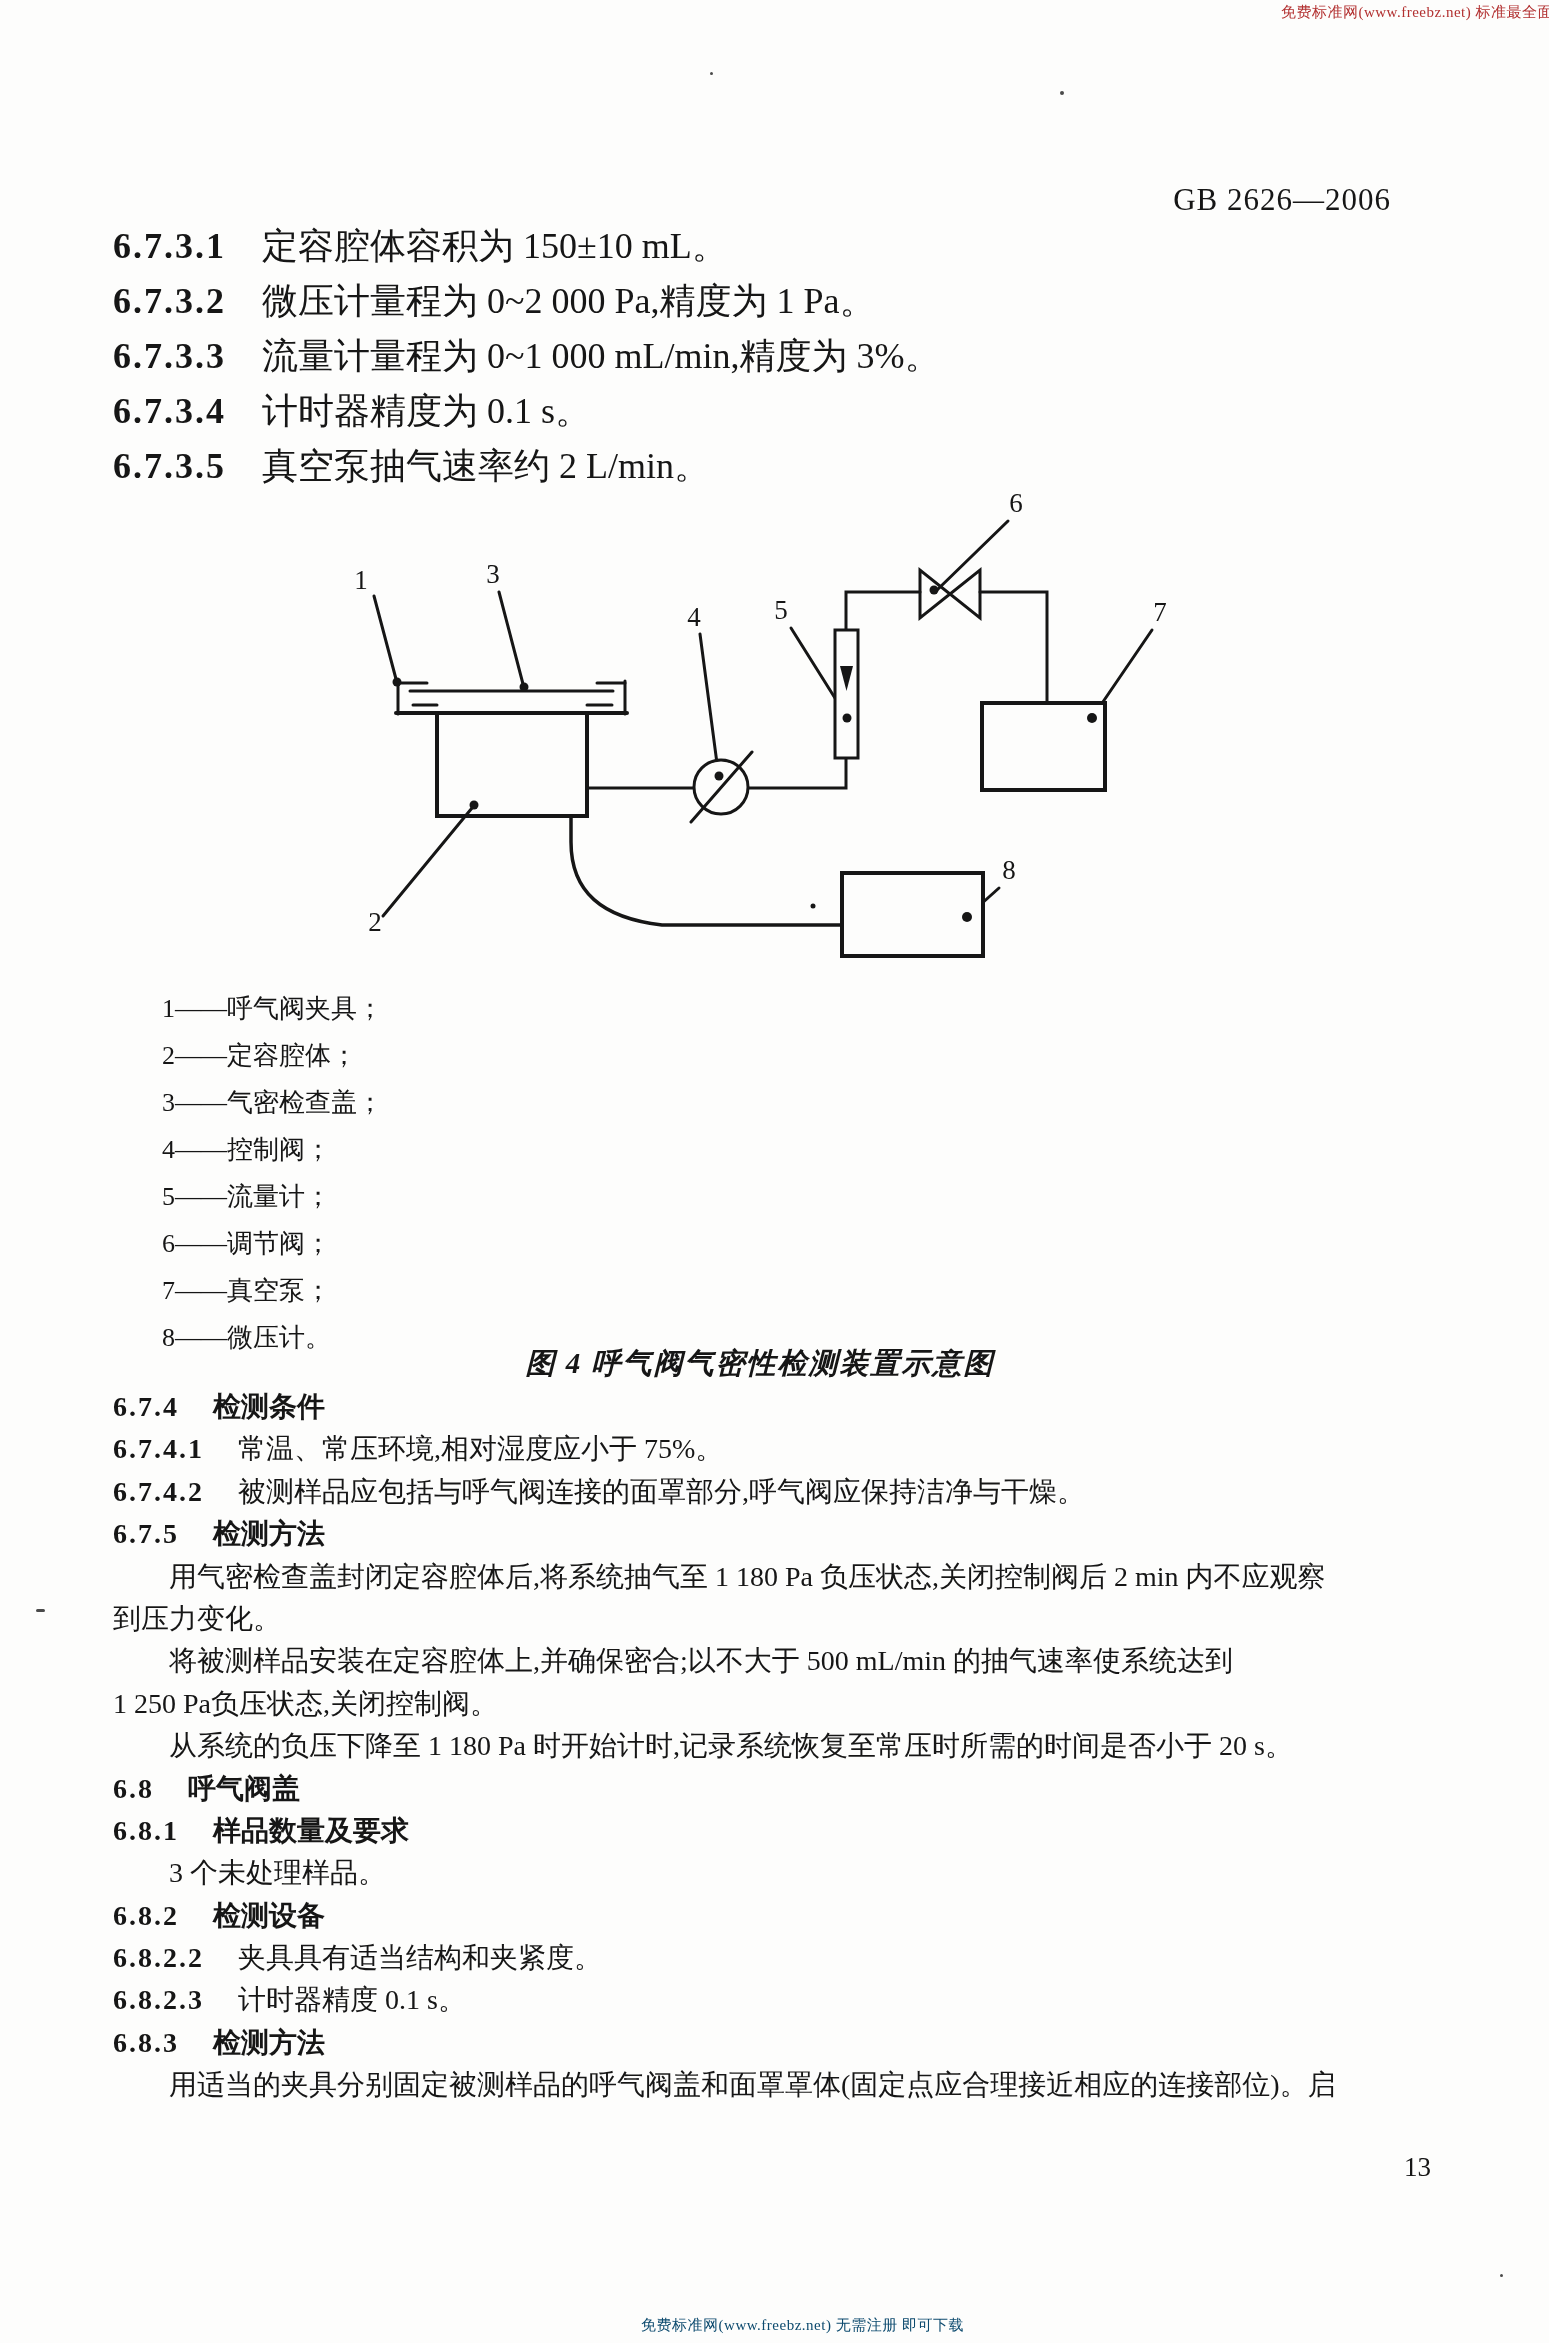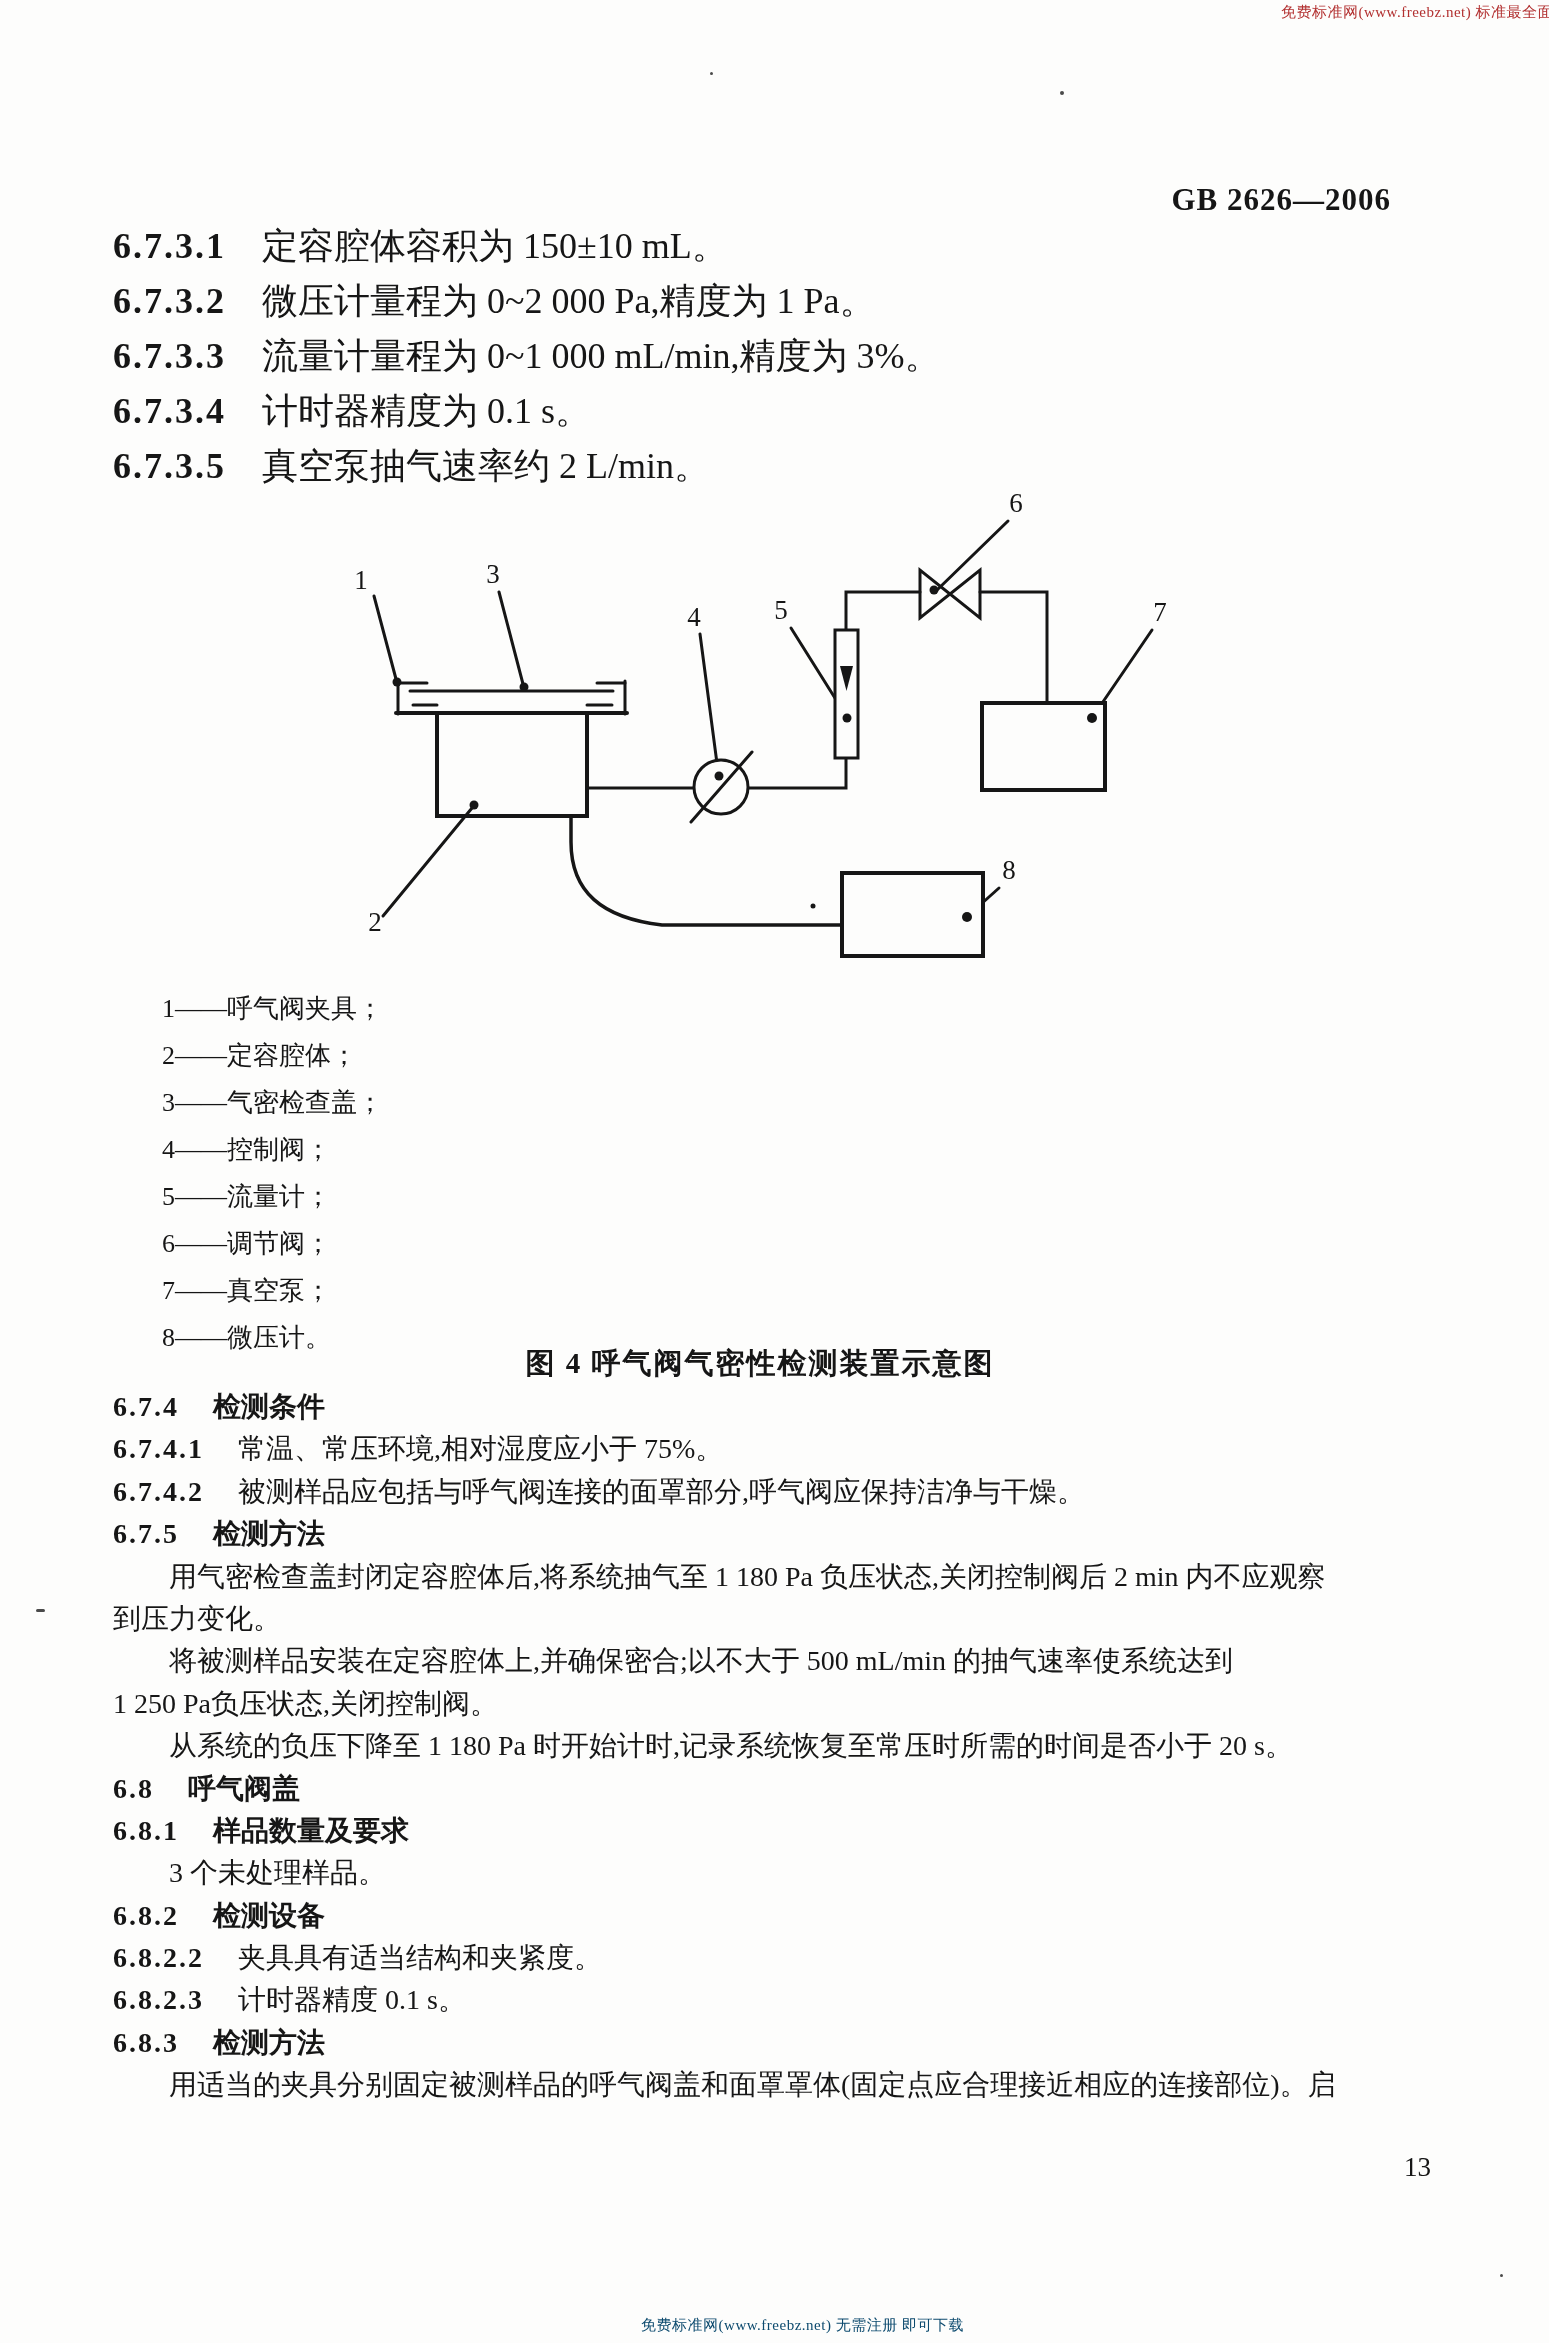--- a/index.html
+++ b/index.html
@@ -13,36 +13,36 @@
     font-family:"Liberation Serif","DejaVu Serif",serif;
     color:#161616;
   }
   
   .wm{position:absolute;font-size:15px;letter-spacing:0.5px;white-space:nowrap;}
   .wm-top{top:3px;right:-4px;}
   .wm-bottom{bottom:8px;left:0;width:100%;text-align:center;}
   
   .doc-header{
     position:absolute;top:182px;right:158px;
-    font-size:31px;font-weight:bold;letter-spacing:1px;margin-left:33px;
+    font-size:31px;font-weight:normal;letter-spacing:1px;margin-left:33px;
   }
   
   .clause-list{position:absolute;left:113px;top:219px;width:1360px;}
   .clause-line{height:55px;line-height:55px;font-size:36px;white-space:nowrap;}
   .clause-line .num{font-weight:bold;letter-spacing:2px;margin-right:36px;}
   
   .diagram{position:absolute;left:230px;top:478px;}
   .diagram text{font-family:"Liberation Serif","DejaVu Serif",serif;font-size:27px;fill:#161616;}
   
   .legend{position:absolute;left:162px;top:982px;}
   .legend-line{height:40px;line-height:40px;font-size:26px;white-space:nowrap;margin-top:7px;}
   
   .fig-caption{
     position:absolute;left:0;top:1344px;width:1520px;
-    text-align:center;font-size:29px;font-weight:bold;letter-spacing:2px;
+    text-align:center;font-size:29px;font-weight:bold;letter-spacing:2px;font-style:italic;
   }
   
   .sections{position:absolute;left:113px;top:1386px;width:1360px;}
   .sec-line{height:42.4px;line-height:42.4px;font-size:28px;white-space:nowrap;}
   .sec-line .num{font-weight:bold;letter-spacing:2px;margin-right:34px;margin-top:48px;}
   .sec-line.h .txt{font-weight:bold;margin-top:28px;}
   .sec-line.p .txt{padding-left:56px;}
   
   .page-number{position:absolute;right:118px;top:2152px;font-size:27px;}
   

